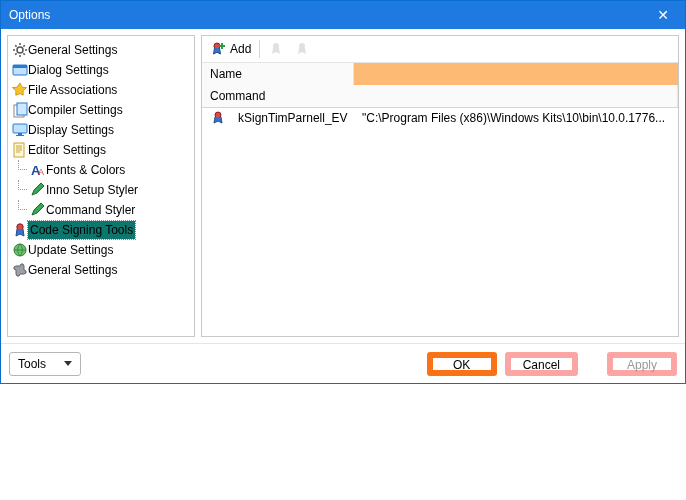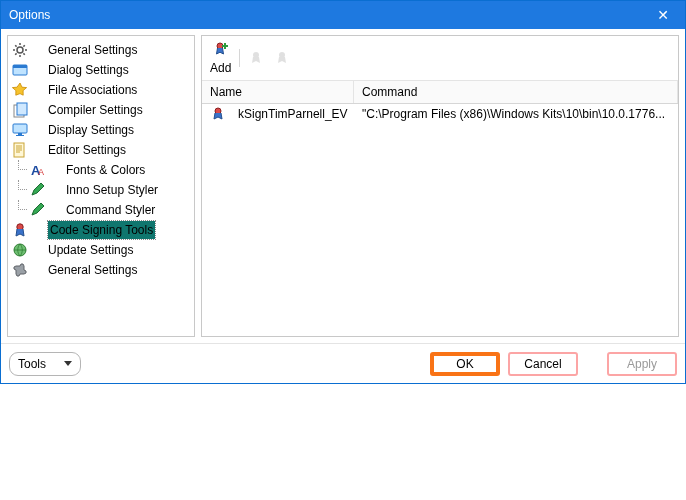--- a/index.html
+++ b/index.html
@@ -3,45 +3,45 @@
 <meta charset="utf-8">
 <style>
   * { box-sizing: border-box; }
   html, body { margin: 0; padding: 0; font-family: "Segoe UI", Tahoma, sans-serif; font-size: 12px; color: #000; background: #fff; }
   .window { width: 686px; height: 384px; border: 1px solid #0a6ed1; display: flex; flex-direction: column; background: #fff; }
   .titlebar { height: 28px; background: #1e79e0; color: #fff; display: flex; align-items: center; padding: 0 8px; }
   .titlebar .title { flex: 1; font-size: 12px; }
   .titlebar .close { width: 28px; text-align: center; cursor: pointer; font-size: 14px; }
   .body { flex: 1; display: flex; padding: 6px; gap: 6px; overflow: hidden; }
   .tree { width: 188px; border: 1px solid #c8c8c8; background: #fff; padding: 4px 2px; overflow: auto; }
-  .tree-row { display: flex; align-items: center; gap: 20px; padding: 1px 2px; white-space: nowrap; cursor: pointer; line-height: 18px; }
+  .tree-row { display: flex; align-items: center; gap: 0; padding: 1px 2px; white-space: nowrap; cursor: pointer; line-height: 18px; }
   .tree-row.child { padding-left: 20px; position: relative; }
   .tree-row.child::before { content: ""; position: absolute; left: 8px; top: 0; bottom: 50%; border-left: 1px dotted #999; border-bottom: 1px dotted #999; width: 8px; }
   .tree-row.selected span.label { background: #0f766e; outline: 1px dotted #888; padding: 0 2px; }
   .ico { width: 16px; height: 16px; display: inline-block; flex-shrink: 0; }
   .right { flex: 1; border: 1px solid #c8c8c8; display: flex; flex-direction: column; }
   .toolbar { display: flex; align-items: center; gap: 6px; padding: 4px 6px; border-bottom: 1px solid #e4e4e4; }
   .tool-sep { width: 1px; height: 18px; background: #d6d6d6; }
-  .tool-btn { display: flex; align-items: center; gap: 4px; cursor: pointer; padding: 1px 2px; flex-direction: column; }
+  .tool-btn { display: flex; align-items: center; gap: 4px; cursor: pointer; padding: 1px 2px; }
   .tool-btn.disabled { opacity: .45; cursor: default; }
-  .list-head { display: flex; background: #7dd3fc; border-bottom: 1px solid #d6d6d6; font-size: 12px; }
+  .list-head { display: flex; background: #fdba74; border-bottom: 1px solid #d6d6d6; font-size: 12px; flex-direction: column; }
   .list-head .col { padding: 4px 8px; border-right: 1px solid #e4e4e4; background: #fafafa; }
   .col-name { width: 152px; }
   .col-cmd { flex: 1; }
   .list-body { flex: 1; overflow: auto; }
   .list-row { display: flex; align-items: center; height: 20px; cursor: pointer; }
   .list-row .cell { padding: 0 8px; overflow: hidden; text-overflow: ellipsis; white-space: nowrap; }
   .list-row .c-name { width: 152px; display: flex; align-items: center; gap: 12px; }
   .list-row .c-cmd { flex: 1; }
   .footer { height: 40px; border-top: 1px solid #e4e4e4; display: flex; align-items: center; padding: 0 8px; gap: 8px; }
   .footer .spacer { flex: 1; }
-  .btn { min-width: 70px; height: 24px; border: 2px solid #fca5a5; background: #fff; border-radius: 3px; font-size: 12px; cursor: pointer; padding: 0 12px; }
-  .btn.default { border: 4px solid #f97316; margin-left: 45px; }
+  .btn { min-width: 70px; height: 24px; border: 6px solid #fca5a5; background: #fff; border-radius: 3px; font-size: 12px; cursor: pointer; padding: 0 12px; }
+  .btn.default { border: 6px solid #f97316; margin-left: 45px; }
   .btn:disabled { color: #9a9a9a; cursor: default; margin-left: 21px; }
-  .tools-btn { border: 1px solid #b5b5b5; background: #fff; height: 24px; border-radius: 9px; display: flex; align-items: center; gap: 18px; padding: 0 8px; cursor: pointer; }
+  .tools-btn { border: 1px solid #b5b5b5; background: #fff; height: 24px; border-radius: 3px; display: flex; align-items: center; gap: 18px; padding: 0 8px; cursor: pointer; }
   .caret { width: 0; height: 0; border-left: 4px solid transparent; border-right: 4px solid transparent; border-top: 5px solid #333; }
   .help-u { text-decoration: underline; text-decoration-style: solid; }
   .label { }
 </style>
 </head>
 <body>
 
 <div class="window">
 
   <div class="titlebar">

